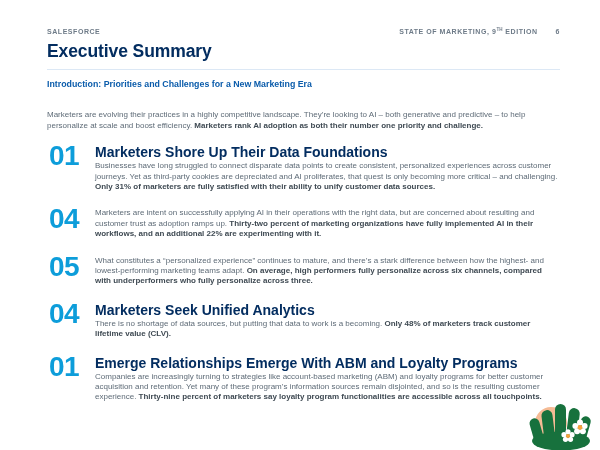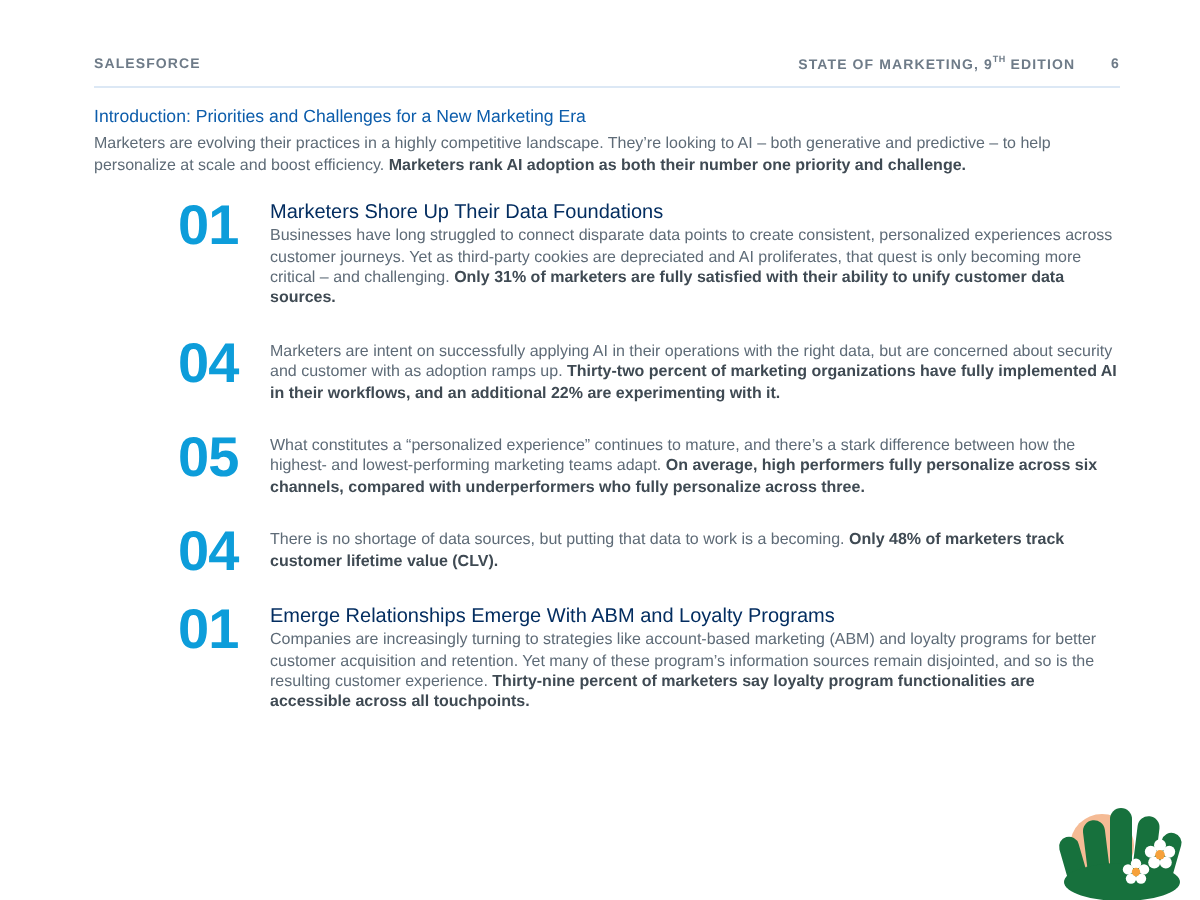--- a/index.html
+++ b/index.html
@@ -36,47 +36,47 @@
   .title-divider {
     margin-top: 7px;
     height: 1px;
     background: #dce8f5;
     border: none;
   }
   
   .intro { margin-top: 9px; }
   .intro-heading {
     font-size: 8.8px;
-    font-weight: 400;
+    font-weight: 700;
     color: #0b5cab;
   }
   .body-text {
-    margin-top: 4px;
+    margin-top: 21px;
     font-size: 8px;
     line-height: 10.4px;
     color: #5e6b77;
   }
   .body-text b { color: #3f4a53; font-weight: 700; }
   
-  .items { margin-top: 13px; margin-left: 40px; }
+  .items { margin-top: 13px; }
   .item { display: flex; margin-bottom: 15px; }
   .item-number {
     width: 48px;
     flex: none;
     padding-left: 2px;
     font-size: 28px;
     line-height: 24px;
     font-weight: 700;
     color: #0d9dda;
     letter-spacing: -0.5px;
   }
   .item-content { flex: 1; }
   .item-heading {
-    font-size: 10px;
-    font-weight: 400;
+    font-size: 14px;
+    font-weight: 700;
     color: #032d60;
     margin-bottom: 1px;
   }
   .item .body-text { margin-top: 1px; }
   
   .bush-wrap {
     position: absolute;
     left: 518px;
     top: 390px;
     width: 85px;
@@ -90,54 +90,56 @@
 <div class="page">
 
   <div class="meta-header">
     <span>SALESFORCE</span>
     <span class="meta-right">
       <span><span>STATE OF MARKETING, 9</span><sup>TH</sup><span> EDITION</span></span>
       <span>6</span>
     </span>
   </div>
 
+  <h1 class="page-title">Executive Summary</h1>
   <hr class="title-divider">
 
   <div class="intro">
     <div class="intro-heading">Introduction: Priorities and Challenges for a New Marketing Era</div>
     <p class="body-text"><span>Marketers are evolving their practices in a highly competitive landscape. They’re looking to AI – both generative and predictive – to help personalize at scale and boost efficiency. </span><b>Marketers rank AI adoption as both their number one priority and challenge.</b></p>
   </div>
 
   <div class="items">
 
     <div class="item">
       <div class="item-number">01</div>
       <div class="item-content">
         <div class="item-heading">Marketers Shore Up Their Data Foundations</div>
         <p class="body-text"><span>Businesses have long struggled to connect disparate data points to create consistent, personalized experiences across customer journeys. Yet as third-party cookies are depreciated and AI proliferates, that quest is only becoming more critical – and challenging. </span><b>Only 31% of marketers are fully satisfied with their ability to unify customer data sources.</b></p>
       </div>
     </div>
 
     <div class="item">
       <div class="item-number">04</div>
       <div class="item-content">
-        <p class="body-text"><span>Marketers are intent on successfully applying AI in their operations with the right data, but are concerned about security and customer with as adoption ramps up. </span><b>Thirty-two percent of marketing organizations have fully implemented AI in their workflows, and an additional 22% are experimenting with it.</b></p>
+        <p class="body-text"><span>Marketers are intent on successfully applying AI in their operations with the right data, but are concerned about resulting and customer trust as adoption ramps up. </span><b>Thirty-two percent of marketing organizations have fully implemented AI in their workflows, and an additional 22% are experimenting with it.</b></p>
       </div>
     </div>
 
     <div class="item">
       <div class="item-number">05</div>
       <div class="item-content">
         <p class="body-text"><span>What constitutes a “personalized experience” continues to mature, and there’s a stark difference between how the highest- and lowest-performing marketing teams adapt. </span><b>On average, high performers fully personalize across six channels, compared with underperformers who fully personalize across three.</b></p>
       </div>
     </div>
 
     <div class="item">
       <div class="item-number">04</div>
       <div class="item-content">
+        <div class="item-heading">Marketers Seek Unified Analytics</div>
         <p class="body-text"><span>There is no shortage of data sources, but putting that data to work is a becoming. </span><b>Only 48% of marketers track customer lifetime value (CLV).</b></p>
       </div>
     </div>
 
     <div class="item">
       <div class="item-number">01</div>
       <div class="item-content">
         <div class="item-heading">Emerge Relationships Emerge With ABM and Loyalty Programs</div>
         <p class="body-text"><span>Companies are increasingly turning to strategies like account-based marketing (ABM) and loyalty programs for better customer acquisition and retention. Yet many of these program’s information sources remain disjointed, and so is the resulting customer experience. </span><b>Thirty-nine percent of marketers say loyalty program functionalities are accessible across all touchpoints.</b></p>
       </div>

